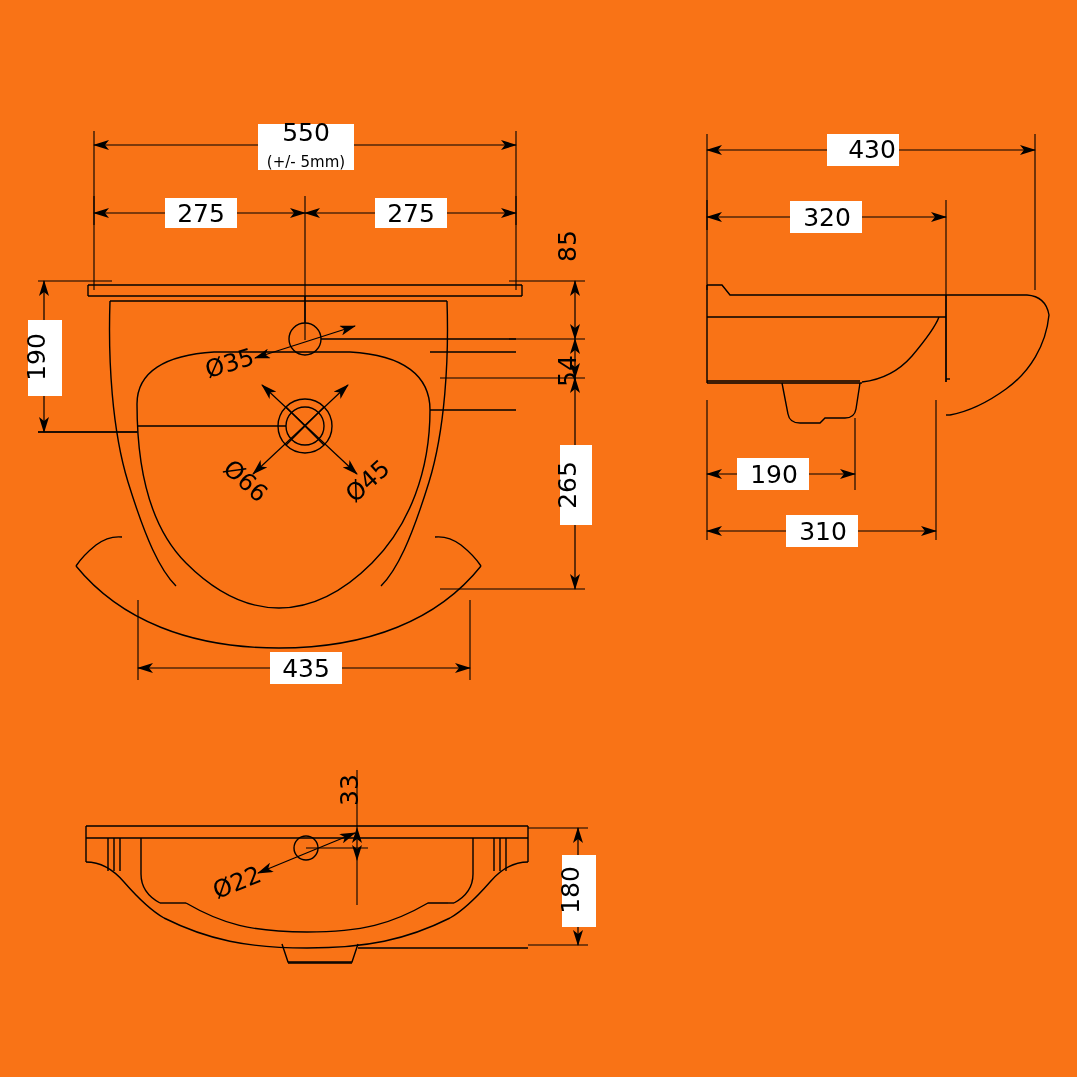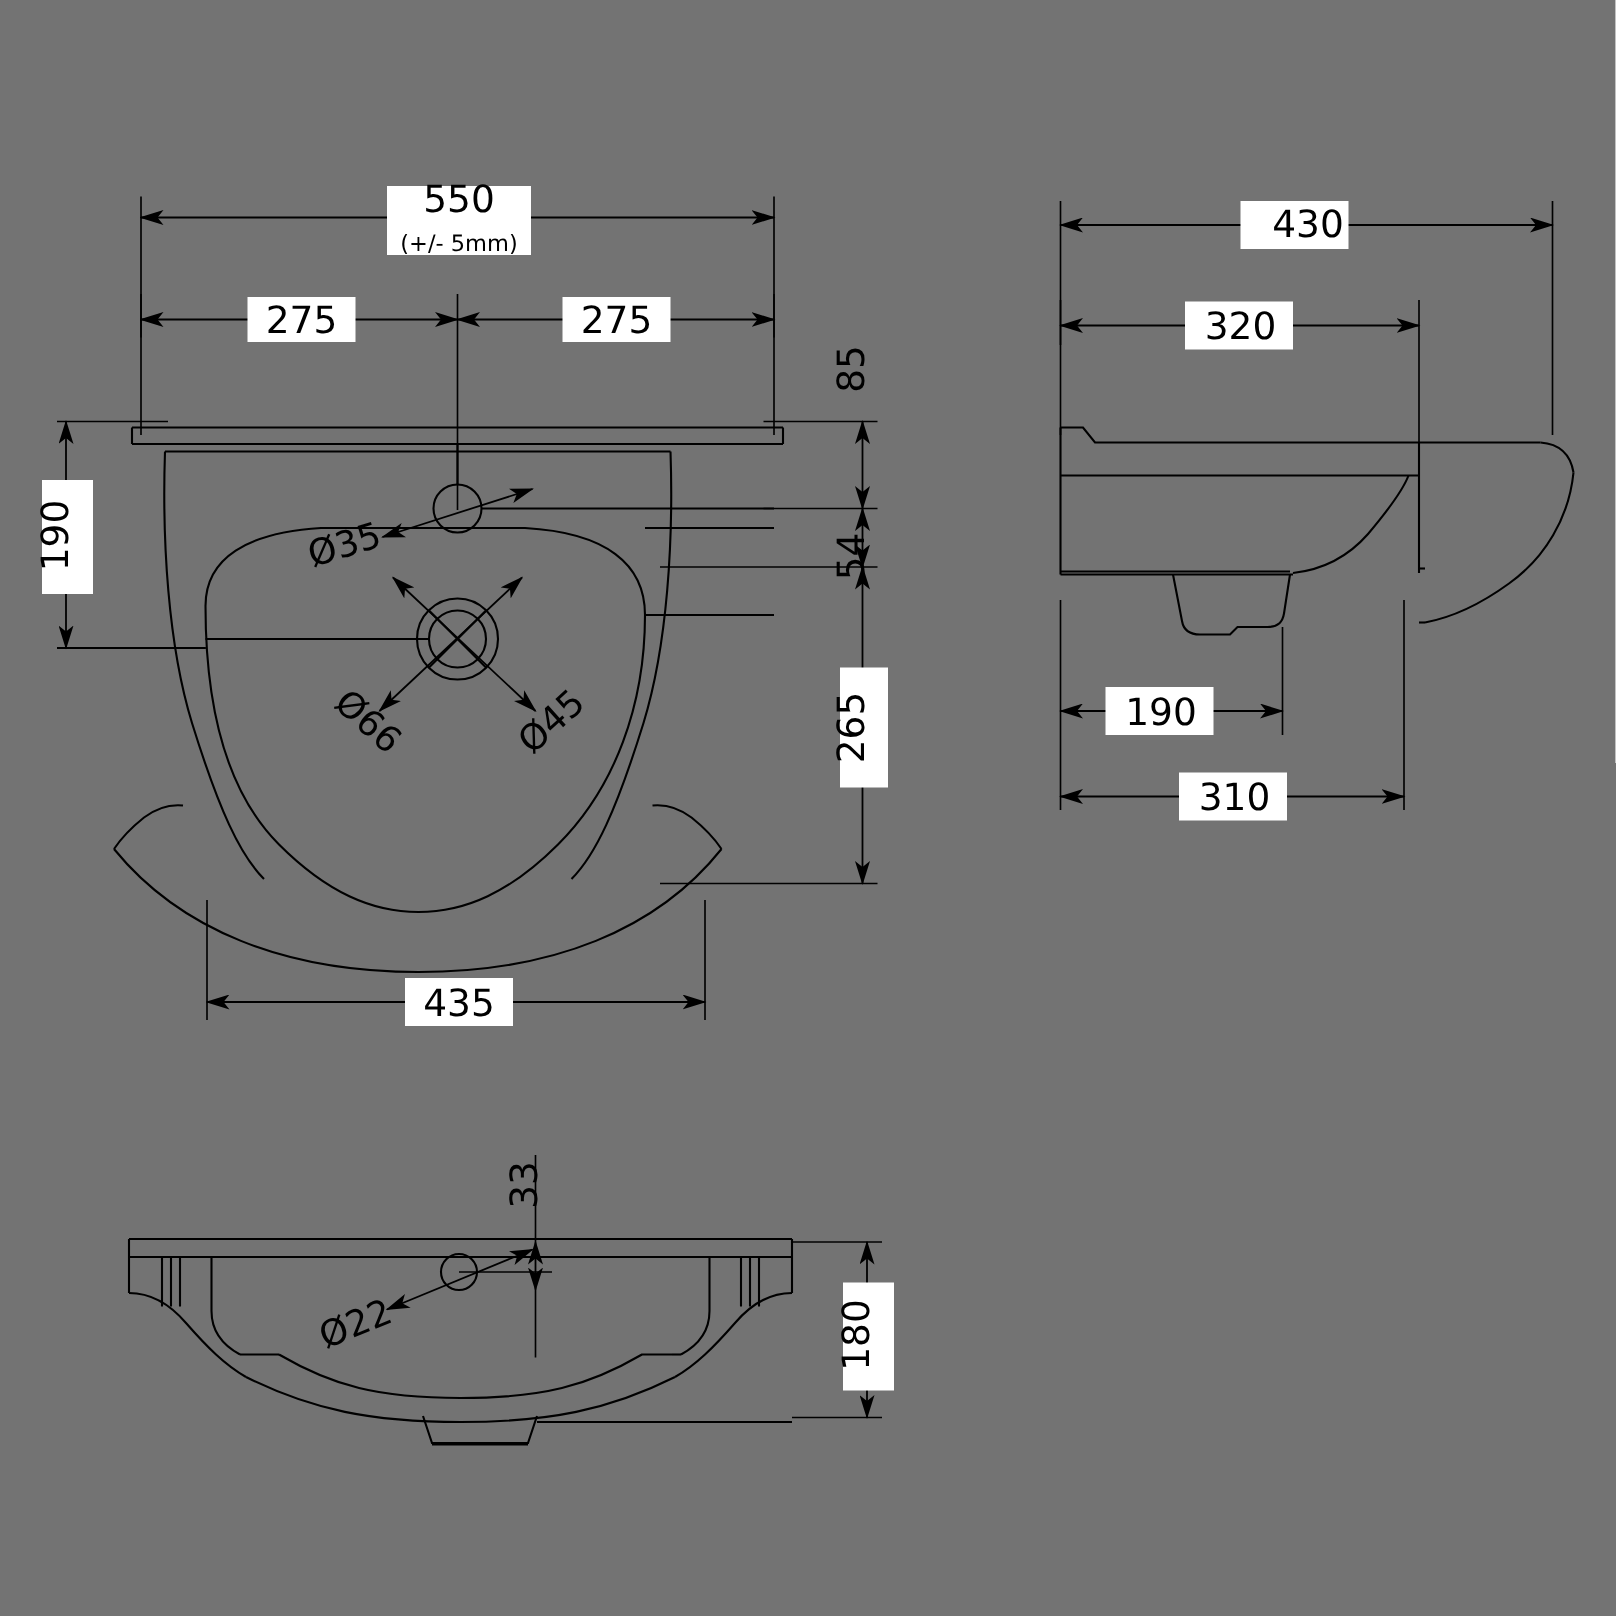--- a/index.html
+++ b/index.html
@@ -1,18 +1,18 @@
 <!DOCTYPE html>
 <html><head>
 <meta charset="utf-8">
 <style>
   html,body{margin:0;padding:0;background:#ffffff;}
   body{width:1077px;height:1077px;overflow:hidden;
        font-family:"DejaVu Sans","Liberation Sans",sans-serif;}
-  #sheet{position:relative;width:1077px;height:1077px;background:#737373;}
+  #sheet{position:relative;width:1077px;height:1077px;background:#f97316;}
   svg{display:block;}
   .dimtext{font-family:"DejaVu Sans","Liberation Sans",sans-serif;
            font-size:25px;fill:#000;font-weight:400;}
   .dimtext-sm{font-family:"DejaVu Sans","Liberation Sans",sans-serif;
            font-size:15px;fill:#000;font-weight:400;}
   .dimtext-dia{font-family:"DejaVu Sans","Liberation Sans",sans-serif;
            font-size:24px;fill:#000;font-weight:400;}
 </style>
 </head>
 <body>

